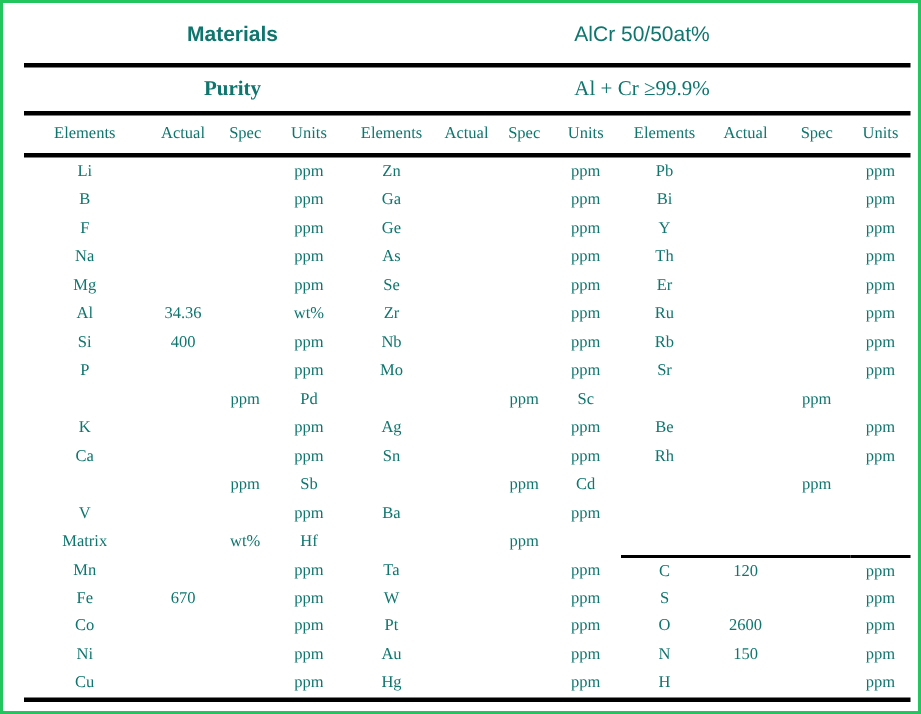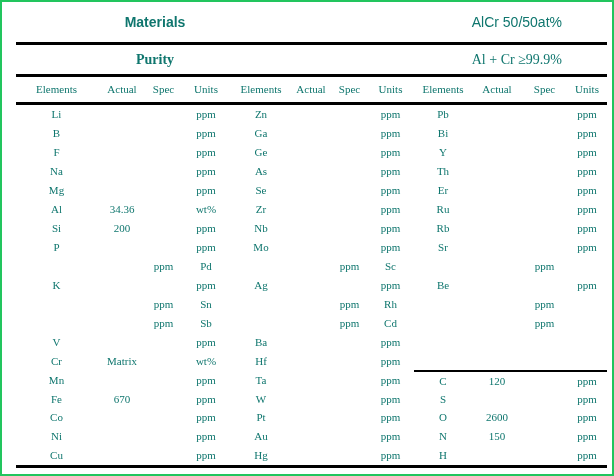--- a/index.html
+++ b/index.html
@@ -30,21 +30,21 @@
   }
   .row-materials { height: 43px; }
   .row-purity { height: 32px; font-family: Liberation Serif, serif; }
   .top-label {
     width: 278px;
     text-align: center;
     font-weight: bold;
   }
   .top-value {
     flex: 1;
-    text-align: right;
+    text-align: center;
     padding-right: 45px;
   }
   
   .grid12 {
     display: grid;
     grid-template-columns: 81px 50px 33px 52px 58px 42px 35px 47px 58px 50px 45px 40px;
   }
   .colhead-row {
     height: 28px;
     border-bottom: 3px solid #000000;
@@ -176,21 +176,21 @@
           <div class="cell"></div>
           <div class="cell"></div>
           <div class="cell">ppm</div>
           <div class="cell">Ru</div>
           <div class="cell"></div>
           <div class="cell"></div>
           <div class="cell">ppm</div>
         </div>
         <div class="grid12 body-row">
           <div class="cell">Si</div>
-          <div class="cell">200</div>
+          <div class="cell">400</div>
           <div class="cell"></div>
           <div class="cell">ppm</div>
           <div class="cell">Nb</div>
           <div class="cell"></div>
           <div class="cell"></div>
           <div class="cell">ppm</div>
           <div class="cell">Rb</div>
           <div class="cell"></div>
           <div class="cell"></div>
           <div class="cell">ppm</div>
@@ -230,20 +230,21 @@
           <div class="cell">Ag</div>
           <div class="cell"></div>
           <div class="cell"></div>
           <div class="cell">ppm</div>
           <div class="cell">Be</div>
           <div class="cell"></div>
           <div class="cell"></div>
           <div class="cell">ppm</div>
         </div>
         <div class="grid12 body-row">
+          <div class="cell">Ca</div>
           <div class="cell"></div>
           <div class="cell"></div>
           <div class="cell">ppm</div>
           <div class="cell">Sn</div>
           <div class="cell"></div>
           <div class="cell"></div>
           <div class="cell">ppm</div>
           <div class="cell">Rh</div>
           <div class="cell"></div>
           <div class="cell"></div>
@@ -270,21 +271,20 @@
           <div class="cell">Ba</div>
           <div class="cell"></div>
           <div class="cell"></div>
           <div class="cell">ppm</div>
           <div class="cell"></div>
           <div class="cell"></div>
           <div class="cell"></div>
           <div class="cell"></div>
         </div>
         <div class="grid12 body-row">
-          <div class="cell">Cr</div>
           <div class="cell">Matrix</div>
           <div class="cell"></div>
           <div class="cell">wt%</div>
           <div class="cell">Hf</div>
           <div class="cell"></div>
           <div class="cell"></div>
           <div class="cell">ppm</div>
           <div class="cell"></div>
           <div class="cell"></div>
           <div class="cell"></div>

